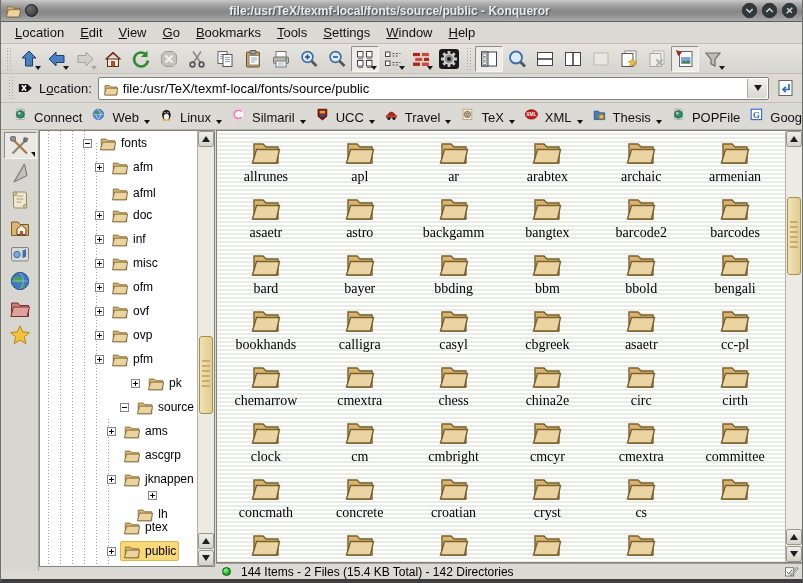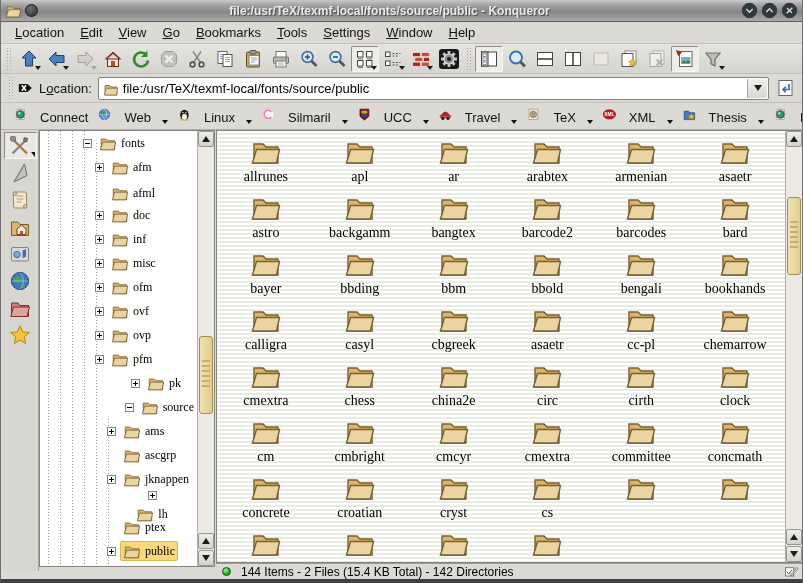--- a/index.html
+++ b/index.html
@@ -29,30 +29,30 @@
   .locbar{position:absolute;left:0;top:74px;width:100%;height:29px;display:flex;align-items:center;padding:2px 4px;border-bottom:1px solid #c2bfb8;background:#dcdad5;font-size:13px;}
   .loc-label{margin:0 6px 0 4px;color:#111;}
   .loc-field{position:relative;flex:1;height:23px;background:#fff;border:1px solid #84827c;border-radius:2px;display:flex;align-items:center;}
   .loc-field input{position:absolute;left:24px;right:40px;top:1px;bottom:1px;border:0;outline:0;font-size:13px;font-family:"Liberation Sans",sans-serif;color:#000;padding:0;background:transparent;}
   .loc-folder{position:absolute;left:4px;top:3px;}
   .loc-drop{position:absolute;right:1px;top:1px;bottom:1px;width:20px;background:linear-gradient(180deg,#f2f1ed,#d8d6d0);border-left:1px solid #aaa8a2;display:flex;align-items:center;justify-content:center;border-radius:0 2px 2px 0;}
   .tri-down{width:0;height:0;border-left:4px solid transparent;border-right:4px solid transparent;border-top:6px solid #1a1a1a;}
   .go-btn{width:24px;height:24px;margin-left:5px;display:flex;align-items:center;justify-content:center;}
   
   .bmbar{position:absolute;left:0;top:103px;width:100%;height:27px;display:flex;align-items:center;padding:1px 2px;border-bottom:1px solid #b5b2ab;background:#dcdad5;font-size:13px;color:#111;}
-  .bm-item{display:flex;align-items:flex-end;gap:10px;padding:2px 5px;white-space:nowrap;}
+  .bm-item{display:flex;align-items:flex-end;gap:4px;padding:2px 5px;white-space:nowrap;}
   .bm-item svg{margin-bottom:1px;}
   .bm-item .dd{width:0;height:0;border-left:3px solid transparent;border-right:3px solid transparent;border-top:4px solid #111;margin:0 0 1px 1px;}
   
   .sidebtns{position:absolute;left:1px;top:130px;width:37px;height:441px;background:#d8d6d1;border-right:1px solid #a8a5a0;padding-top:2px;}
   .side-btn{position:relative;width:33px;height:27px;margin:0 auto;display:flex;align-items:center;justify-content:center;}
   .side-btn.active{border:1px solid;border-color:#8f8c85 #f7f6f2 #f7f6f2 #8f8c85;background:#e9e8e3;}
   .side-btn.active::after{content:"";position:absolute;right:1px;bottom:1px;border-left:4px solid transparent;border-top:5px solid #111;}
   
-  .treewrap{position:absolute;left:38px;top:130px;width:176px;height:437px;background:#fff;border:1px solid #84827c;font-family:Liberation Serif, serif;}
+  .treewrap{position:absolute;left:38px;top:130px;width:176px;height:437px;background:#fff;border:1px solid #84827c;}
   .tree-view{position:absolute;left:0;top:0;right:17px;bottom:0;overflow:hidden;}
   .guide{position:absolute;width:1px;background:repeating-linear-gradient(180deg,#a3a09a 0 1px,transparent 1px 3px);}
   .tree-row{position:relative;display:flex;align-items:center;height:24px;gap:4px;font-size:12px;color:#000;}
   .expander{flex:0 0 9px;width:9px;height:9px;border:1px solid #848484;background:#fff;position:relative;}
   .expander::before{content:"";position:absolute;left:1px;right:1px;top:3px;height:1px;background:#000;}
   .expander.plus::after{content:"";position:absolute;top:1px;bottom:1px;left:3px;width:1px;background:#000;}
   .exp-space{flex:0 0 9px;}
   .hl{display:flex;align-items:center;gap:4px;padding:1px 3px;border-radius:2px;}
   .hl.sel{background:#f8d878;border:1px solid #d9b551;padding:0 2px;}
   .tree-label{white-space:nowrap;}
@@ -869,20 +869,29 @@
           </span>
           <span class="flabel">arabtex</span>
         </div>
         <div class="cell">
           <span>
             <svg width="32" height="32" viewBox="0 0 32 32" style="display:block">
 <path d="M4 9 h9 l3 3 h12 v16 H4 z" fill="#dcb46e" stroke="#77602f" stroke-width="1.4"></path>
 <path d="M2.5 28 L6.5 14.5 H29.5 L26.5 28 Z" fill="#ecd4a2" stroke="#77602f" stroke-width="1.4"></path>
             </svg>
           </span>
+          <span class="flabel">archaic</span>
+        </div>
+        <div class="cell">
+          <span>
+            <svg width="32" height="32" viewBox="0 0 32 32" style="display:block">
+<path d="M4 9 h9 l3 3 h12 v16 H4 z" fill="#dcb46e" stroke="#77602f" stroke-width="1.4"></path>
+<path d="M2.5 28 L6.5 14.5 H29.5 L26.5 28 Z" fill="#ecd4a2" stroke="#77602f" stroke-width="1.4"></path>
+            </svg>
+          </span>
           <span class="flabel">armenian</span>
         </div>
         <div class="cell">
           <span>
             <svg width="32" height="32" viewBox="0 0 32 32" style="display:block">
 <path d="M4 9 h9 l3 3 h12 v16 H4 z" fill="#dcb46e" stroke="#77602f" stroke-width="1.4"></path>
 <path d="M2.5 28 L6.5 14.5 H29.5 L26.5 28 Z" fill="#ecd4a2" stroke="#77602f" stroke-width="1.4"></path>
             </svg>
           </span>
           <span class="flabel">asaetr</span>

